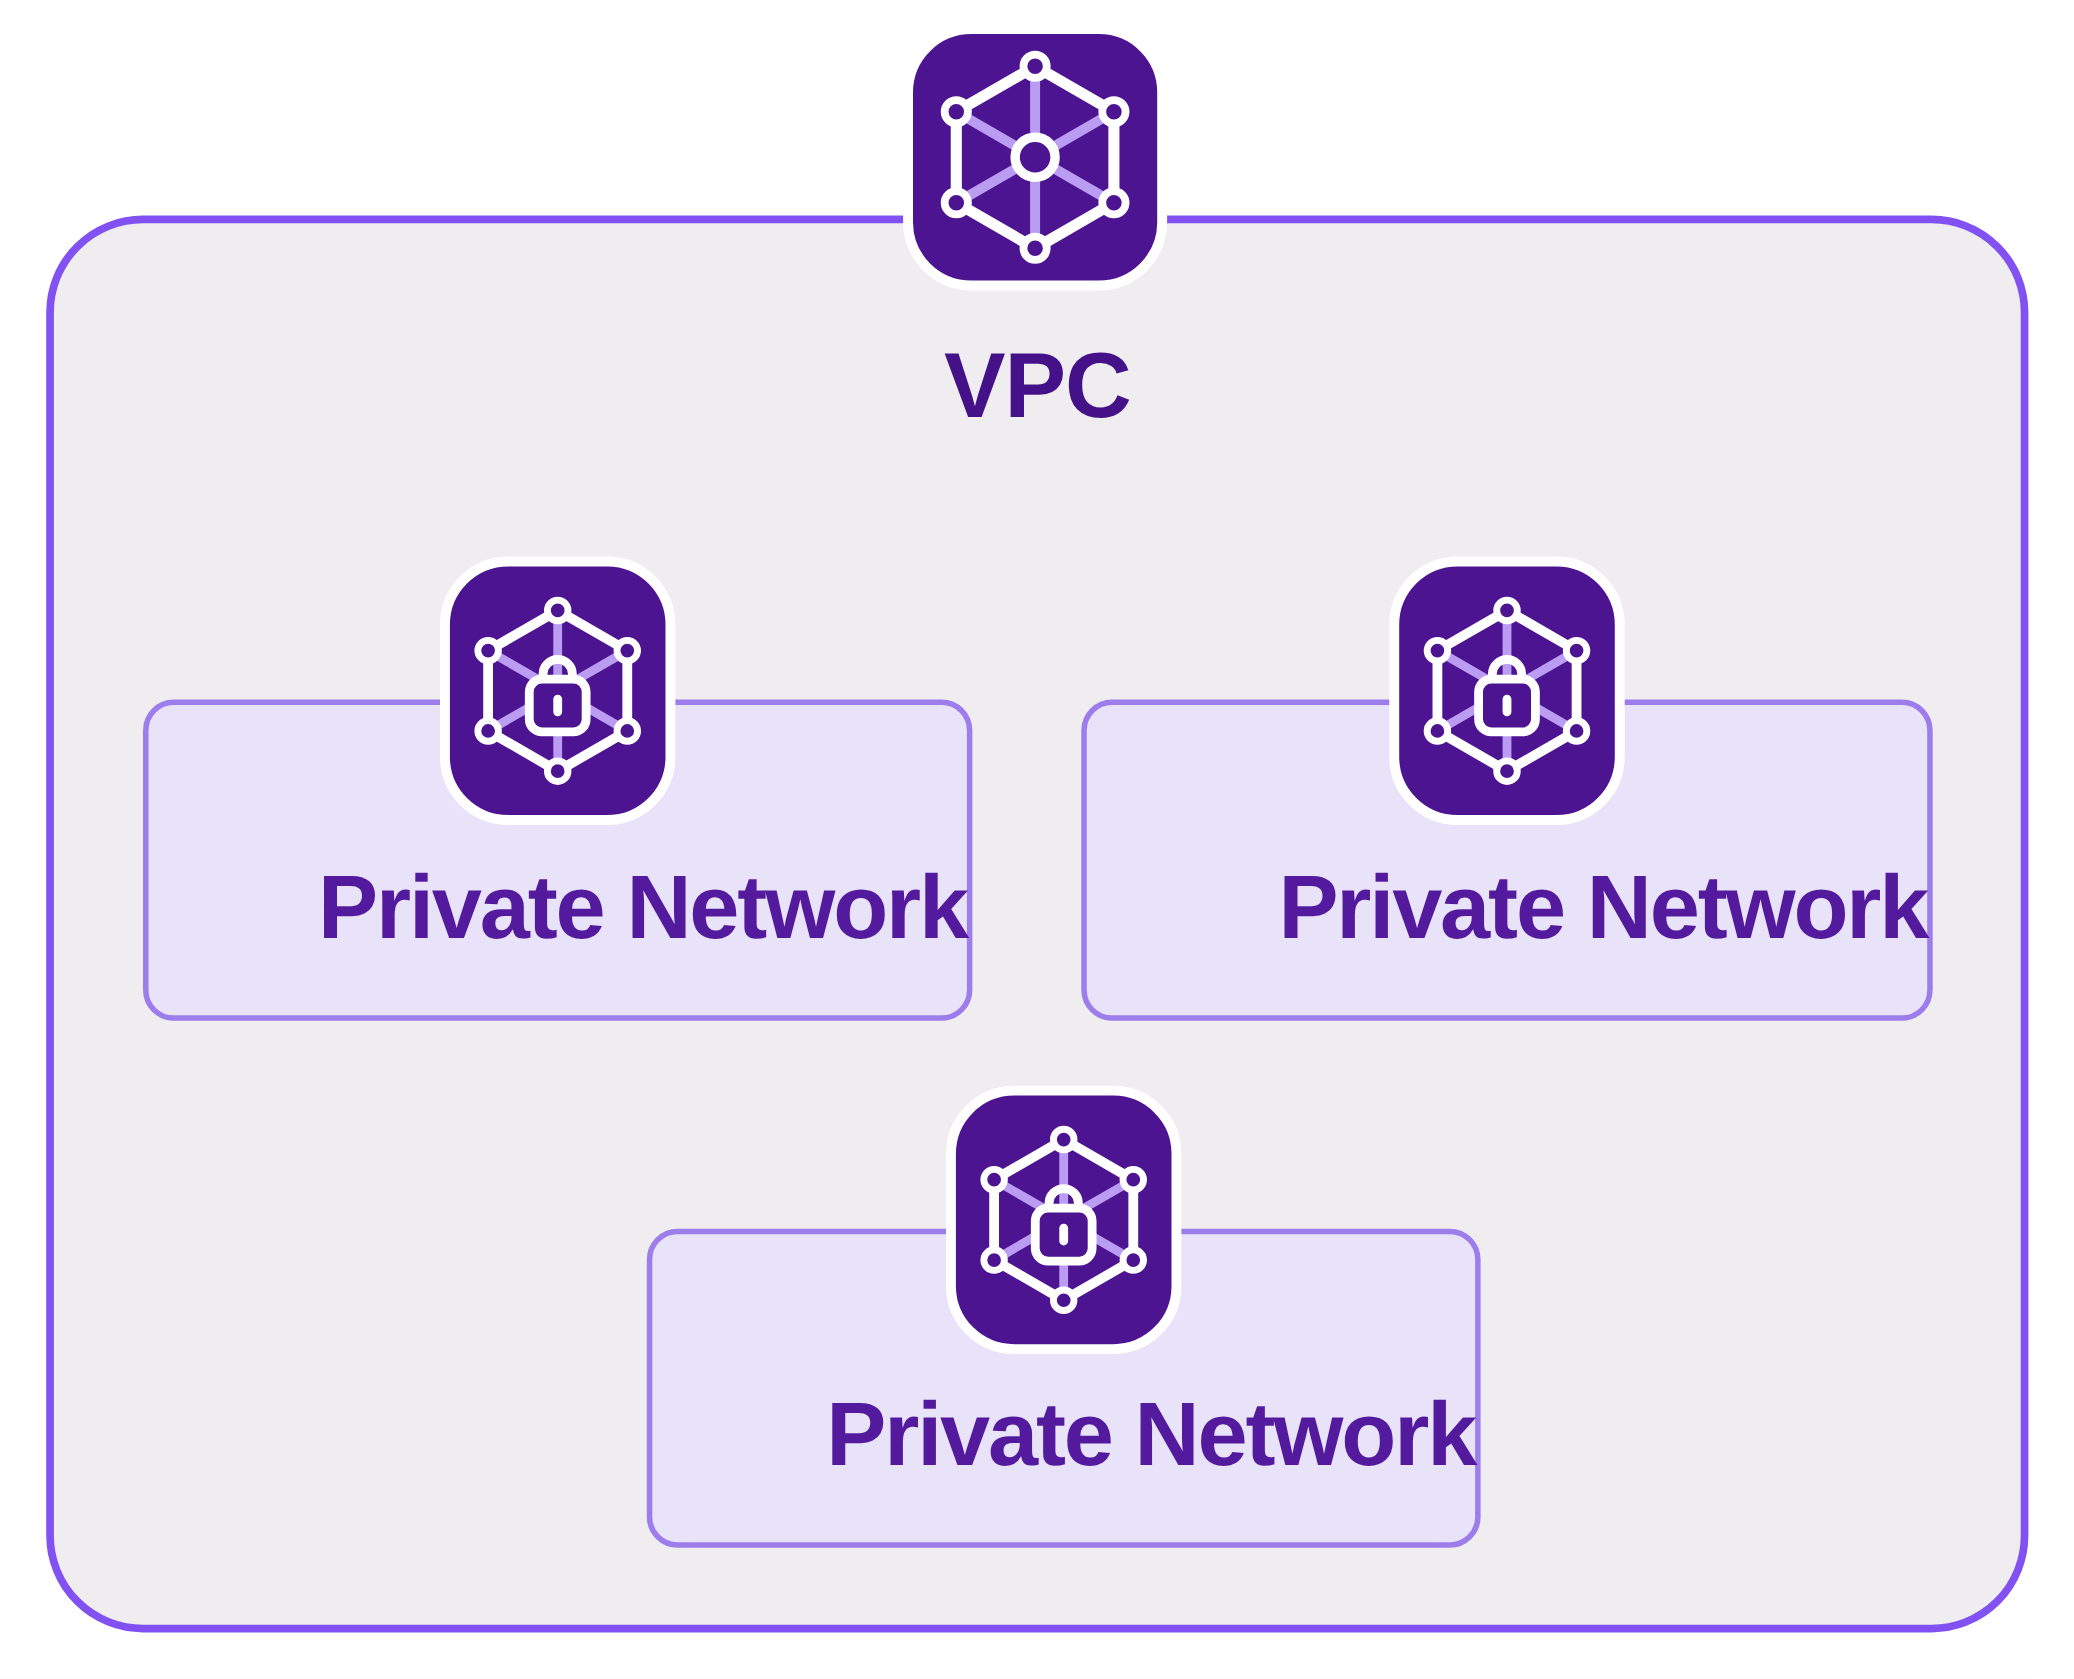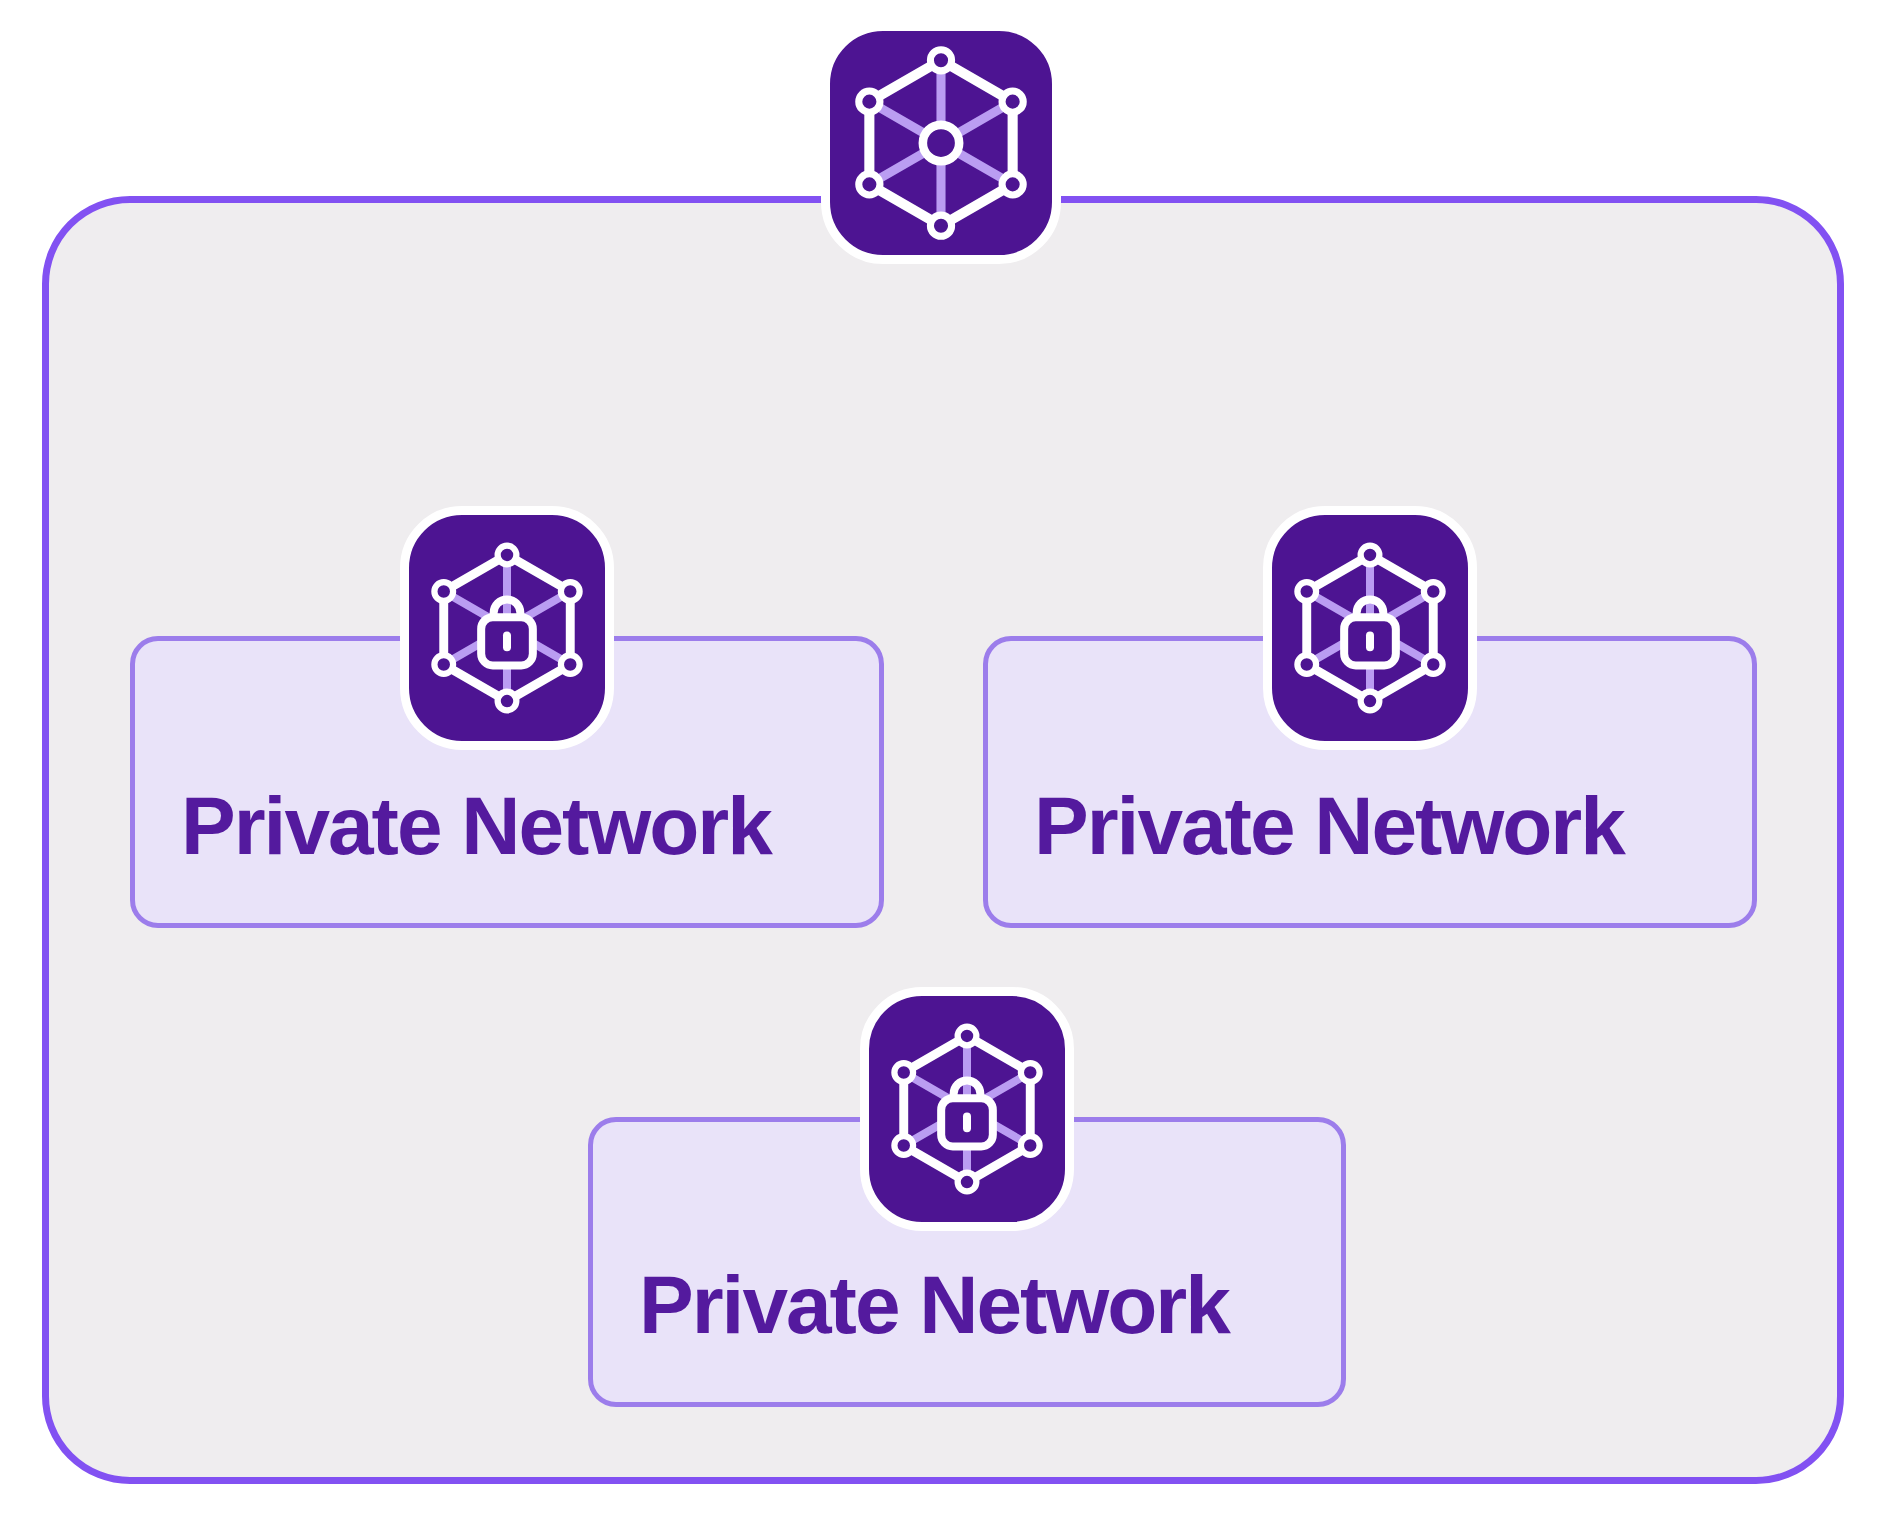--- a/index.html
+++ b/index.html
@@ -52,27 +52,26 @@
     border: 5px solid var(--net-border);
     border-radius: 28px;
   }
   .net-box.b1 { left: 130px; top: 636px; width: 754px; height: 292px; }
   .net-box.b2 { left: 983px; top: 636px; width: 774px; height: 292px; }
   .net-box.b3 { left: 588px; top: 1117px; width: 758px; height: 290px; }
   .net-label {
     position: absolute;
     left: 0; bottom: 50px;
     width: 100%;
-    text-align: left;
+    text-align: right;
     font-size: 82px;
     font-weight: 700;
     letter-spacing: -2px;
     color: var(--label-net);
     white-space: nowrap;
-    padding-left: 46px;
   }
 
   
   .icon-tile {
     position: absolute;
     box-sizing: content-box;
     background: var(--icon-purple);
     border: 9px solid var(--icon-ring);
     border-radius: 62px;
   }
@@ -128,20 +127,21 @@
 <div class="stage">
 
   <div class="vpc-box"></div>
 
   <div class="icon-tile icon-vpc">
     <svg viewBox="0 0 220 220" preserveAspectRatio="xMidYMid meet">
         <use href="#net-hub"></use>
       </svg>
   </div>
 
+  <div class="vpc-label">VPC</div>
 
   <div class="net-box b1">
     <div class="net-label">Private Network</div>
   </div>
   <div class="icon-tile icon-n1">
     <svg viewBox="0 0 220 220" preserveAspectRatio="xMidYMid meet">
         <use href="#net-lock"></use>
       </svg>
   </div>
 

